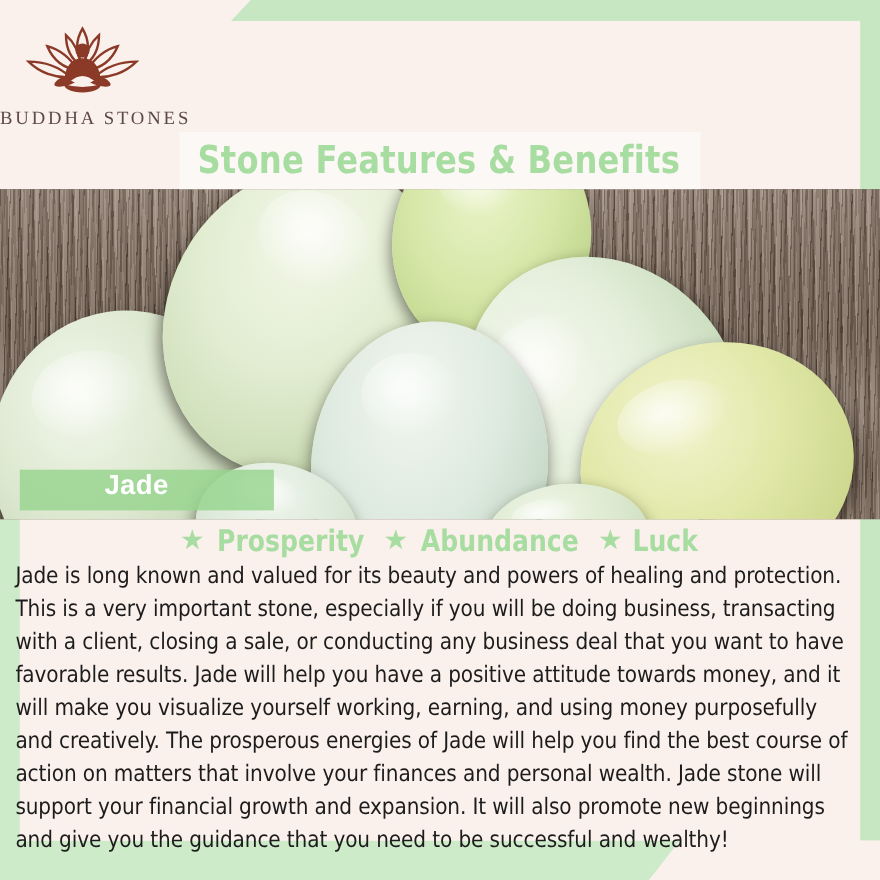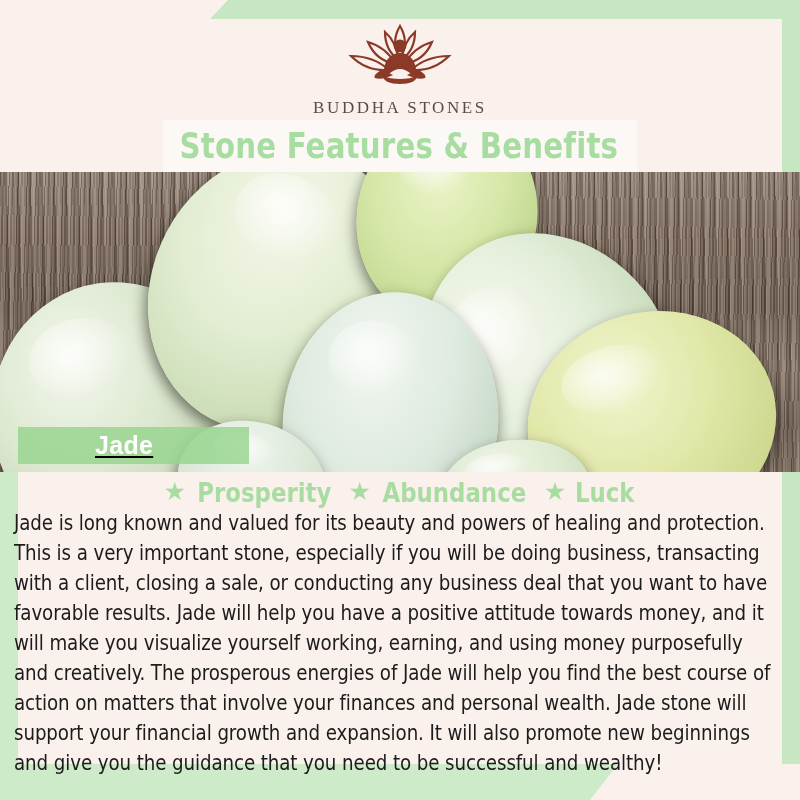--- a/index.html
+++ b/index.html
@@ -56,21 +56,20 @@
     clip-path: polygon(0 0, 100% 0, calc(100% - 28px) 100%, 0 100%);
   }
 
   
   .logo-wrap {
     position: absolute;
     top: 18px; left: 0;
     width: 800px; height: 150px;
     display: flex;
     flex-direction: column;
-    align-items: center;
     justify-content: flex-start;
   }
   .logo-mark { width: 150px; height: 76px; display:block; }
   .logo-text {
     margin-top: 4px;
     font-family: "Liberation Serif", serif;
     font-size: 17px;
     letter-spacing: 2.6px;
     color: #5E4A45;
     font-weight: 400;
@@ -158,23 +157,21 @@
   .s8{ left:440px; top:268px; width:150px; height:100px; transform:rotate(-6deg);
        background: radial-gradient(ellipse at 40% 26%, #EFF5E6 0%, #DCE9CF 50%, #C3D4B4 100%); }
 
   
   .jade-label {
     position: absolute;
     top: 427px; left: 18px;
     width: 231px; height: 37px;
     background: rgba(150,212,142,0.82);
     display: flex;
-    align-items: center;
     z-index: 5;
-    text-decoration: underline;
   }
   .jade-label span {
     color: #FFFFFF;
     font-weight: bold;
     font-size: 25px;
     margin-left: 77px;
     letter-spacing: 0.3px;
   }
 
   

